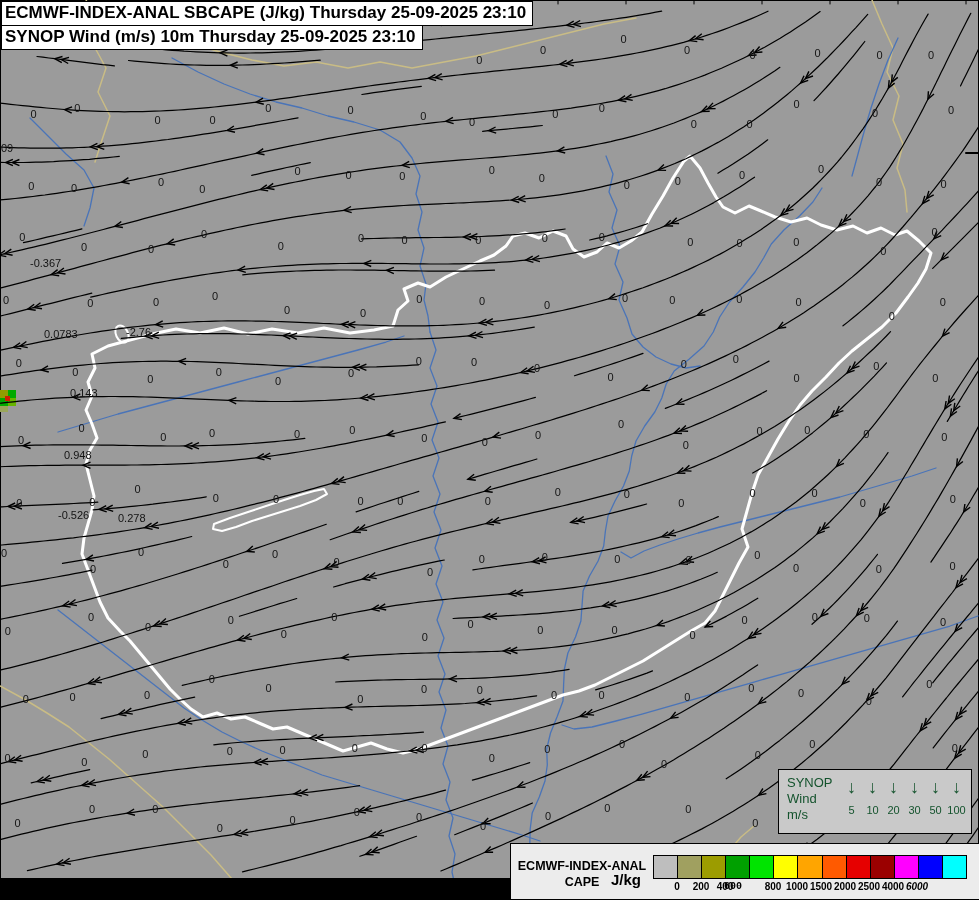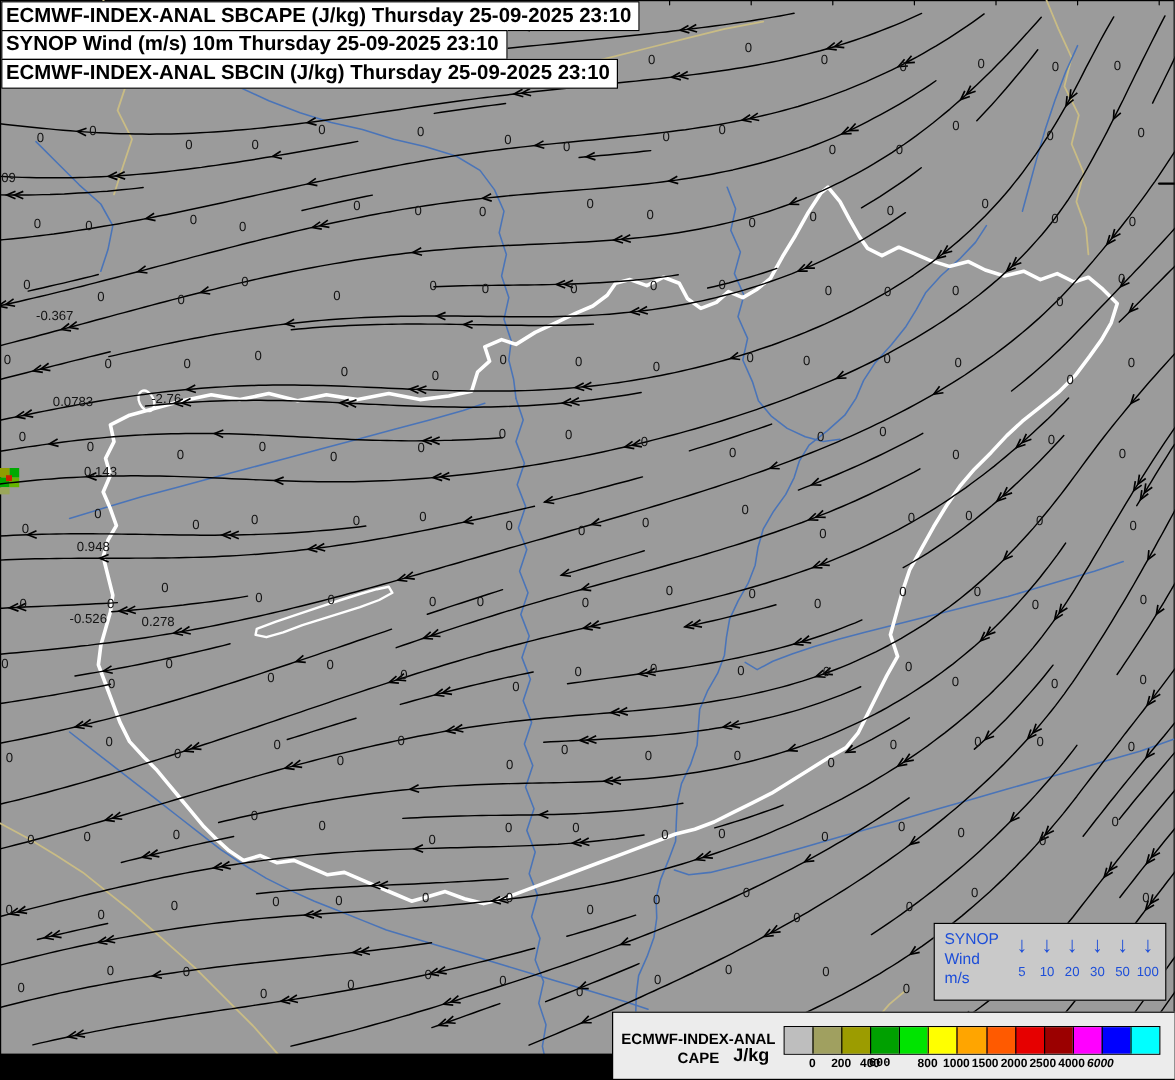--- a/index.html
+++ b/index.html
@@ -12,21 +12,21 @@
   
   .header{position:absolute;left:1px;top:1px;z-index:6;}
   .hline{
     display:table;background:#fff;border:1px solid #000;margin-top:-1px;
     padding:1px 6px 2px 3px;font-size:17px;font-weight:bold;color:#000;white-space:nowrap;
   }
   .hline:first-child{margin-top:0;}
   
   .synop-box{
     position:absolute;left:778px;top:769px;width:192px;height:63px;
-    background:#c9c9c9;border:1px solid #000;display:flex;z-index:6;color:#1d4ed8;
+    background:#c9c9c9;border:1px solid #000;display:flex;z-index:6;color:#14532d;
   }
   .synop-left{width:54px;padding:5px 0 0 8px;font-size:13px;line-height:16px;}
   .synop-right{flex:1;display:flex;padding:2px 4px 0 0;}
   .speed-col{flex:1;text-align:center;}
   .speed-arrow{font-size:18px;font-weight:bold;height:32px;line-height:30px;}
   .speed-num{font-size:11px;}
   
   .cape-box{
     position:absolute;left:510px;top:843px;width:468px;height:55px;
     background:#ececec;border:1px solid #000;display:flex;z-index:6;color:#000;align-items:center;
@@ -625,21 +625,20 @@
         <text x="64" y="459" font-size="11" fill="#141414" font-family="&quot;Liberation Sans&quot;,sans-serif">0.948</text>
         <text x="58" y="519" font-size="11" fill="#141414" font-family="&quot;Liberation Sans&quot;,sans-serif">-0.526</text>
         <text x="118" y="522" font-size="11" fill="#141414" font-family="&quot;Liberation Sans&quot;,sans-serif">0.278</text>
         <text x="1" y="152" font-size="11" fill="#141414" font-family="&quot;Liberation Sans&quot;,sans-serif">09</text>
       </g>
     </svg>
 
   <div class="header">
     <div class="hline">ECMWF-INDEX-ANAL SBCAPE (J/kg) Thursday 25-09-2025 23:10</div>
     <div class="hline">SYNOP Wind (m/s) 10m Thursday 25-09-2025 23:10</div>
-    <div class="hline">ECMWF-INDEX-ANAL SBCIN (J/kg) Thursday 25-09-2025 23:10</div>
   </div>
 
   <div class="bottom-bar"></div>
 
   <div class="synop-box">
     <div class="synop-left">
       <div>SYNOP</div>
       <div>Wind</div>
       <div>m/s</div>
     </div>

